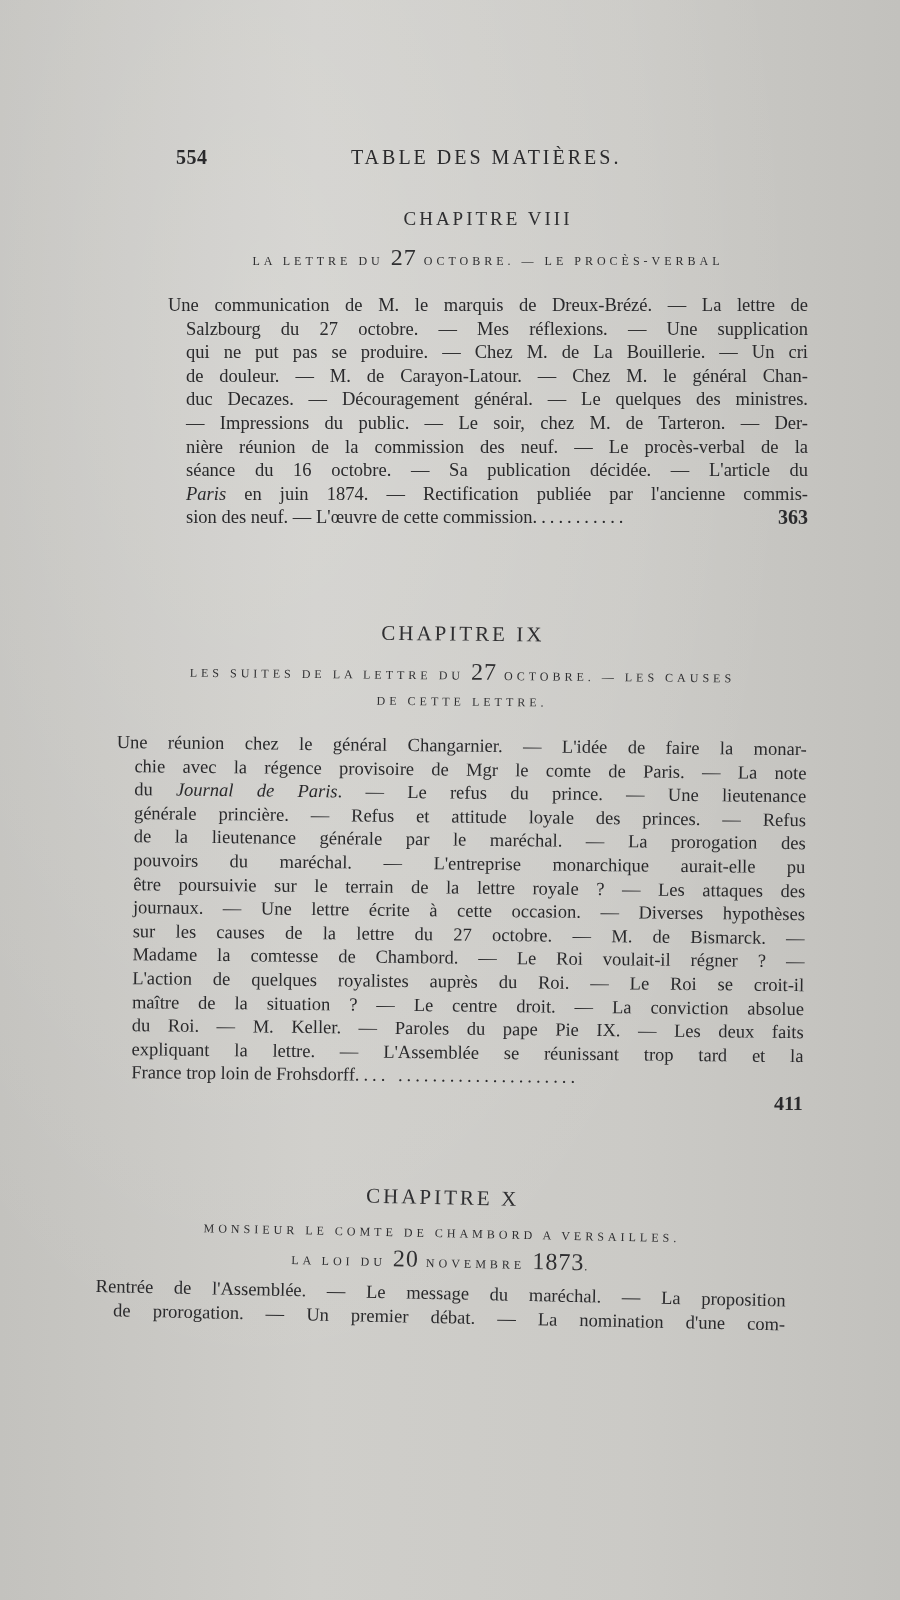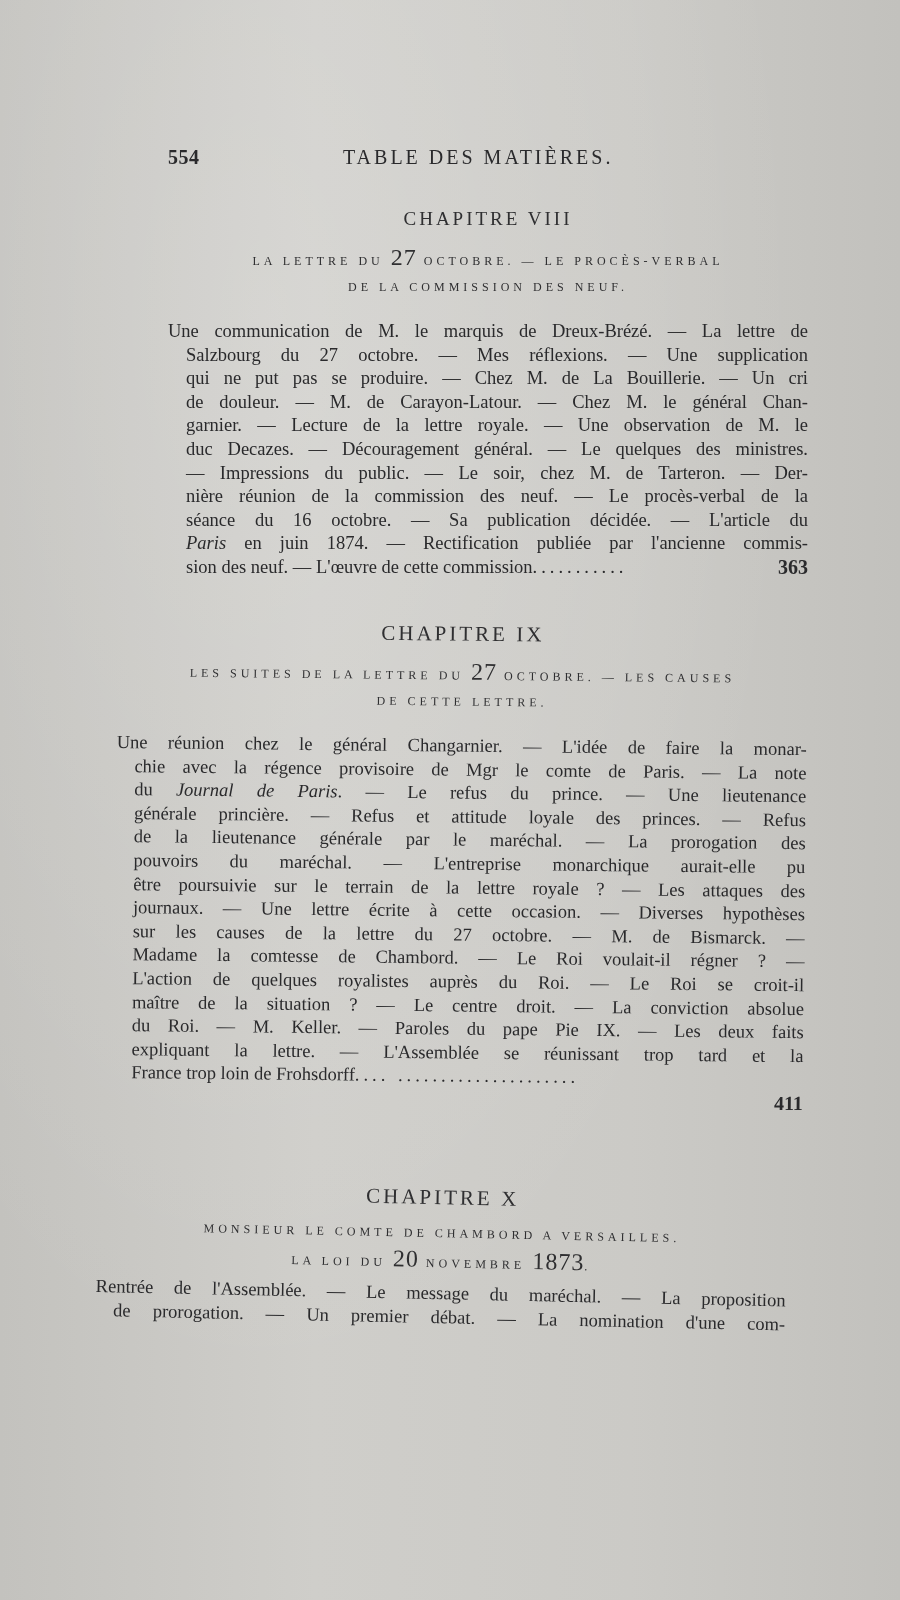--- a/index.html
+++ b/index.html
@@ -19,21 +19,21 @@
       position: relative;
     }
     .page {
       position: absolute;
       left: 0; top: 0;
       width: 900px; height: 1600px;
     }
     .running-head {
       position: absolute;
       top: 146px;
-      left: 168px;
+      left: 176px;
       width: 640px;
       height: 24px;
     }
     .page-number {
       position: absolute;
       left: 0;
       top: 0;
       font-family: "Liberation Serif", serif;
       font-weight: bold;
       font-size: 20px;
@@ -127,30 +127,26 @@
     <span class="page-number">554</span>
     <span class="running-title">TABLE DES MATIÈRES.</span>
   </div>
 
   <section class="chapter" id="ch8">
     <div class="chapter-heading">CHAPITRE VIII</div>
     <div class="chapter-subtitle">
       <div>
         <span>LA LETTRE DU </span><span class="num">27</span><span> OCTOBRE. — LE PROCÈS-VERBAL</span>
       </div>
-      <div>
-        <span>DE LA COMMISSION DES NEUF.</span>
-      </div>
     </div>
     <div class="summary">
       <span class="line first">Une communication de M. le marquis de Dreux-Brézé. — La lettre de</span>
       <span class="line">Salzbourg du 27 octobre. — Mes réflexions. — Une supplication</span>
       <span class="line">qui ne put pas se produire. — Chez M. de La Bouillerie. — Un cri</span>
       <span class="line">de douleur. — M. de Carayon-Latour. — Chez M. le général Chan-</span>
-      <span class="line">garnier. — Lecture de la lettre royale. — Une observation de M. le</span>
       <span class="line">duc Decazes. — Découragement général. — Le quelques des ministres.</span>
       <span class="line">— Impressions du public. — Le soir, chez M. de Tarteron. — Der-</span>
       <span class="line">nière réunion de la commission des neuf. — Le procès-verbal de la</span>
       <span class="line">séance du 16 octobre. — Sa publication décidée. — L'article du</span>
       <span class="line"><em>Paris</em><span> en juin 1874. — Rectification publiée par l'ancienne commis-</span></span>
       <span class="line last"><span>sion des neuf. — L'œuvre de cette commission</span><span class="leader">...........</span><span class="toc-page">363</span></span>
     </div>
   </section>
 
   <section class="chapter" id="ch9">

